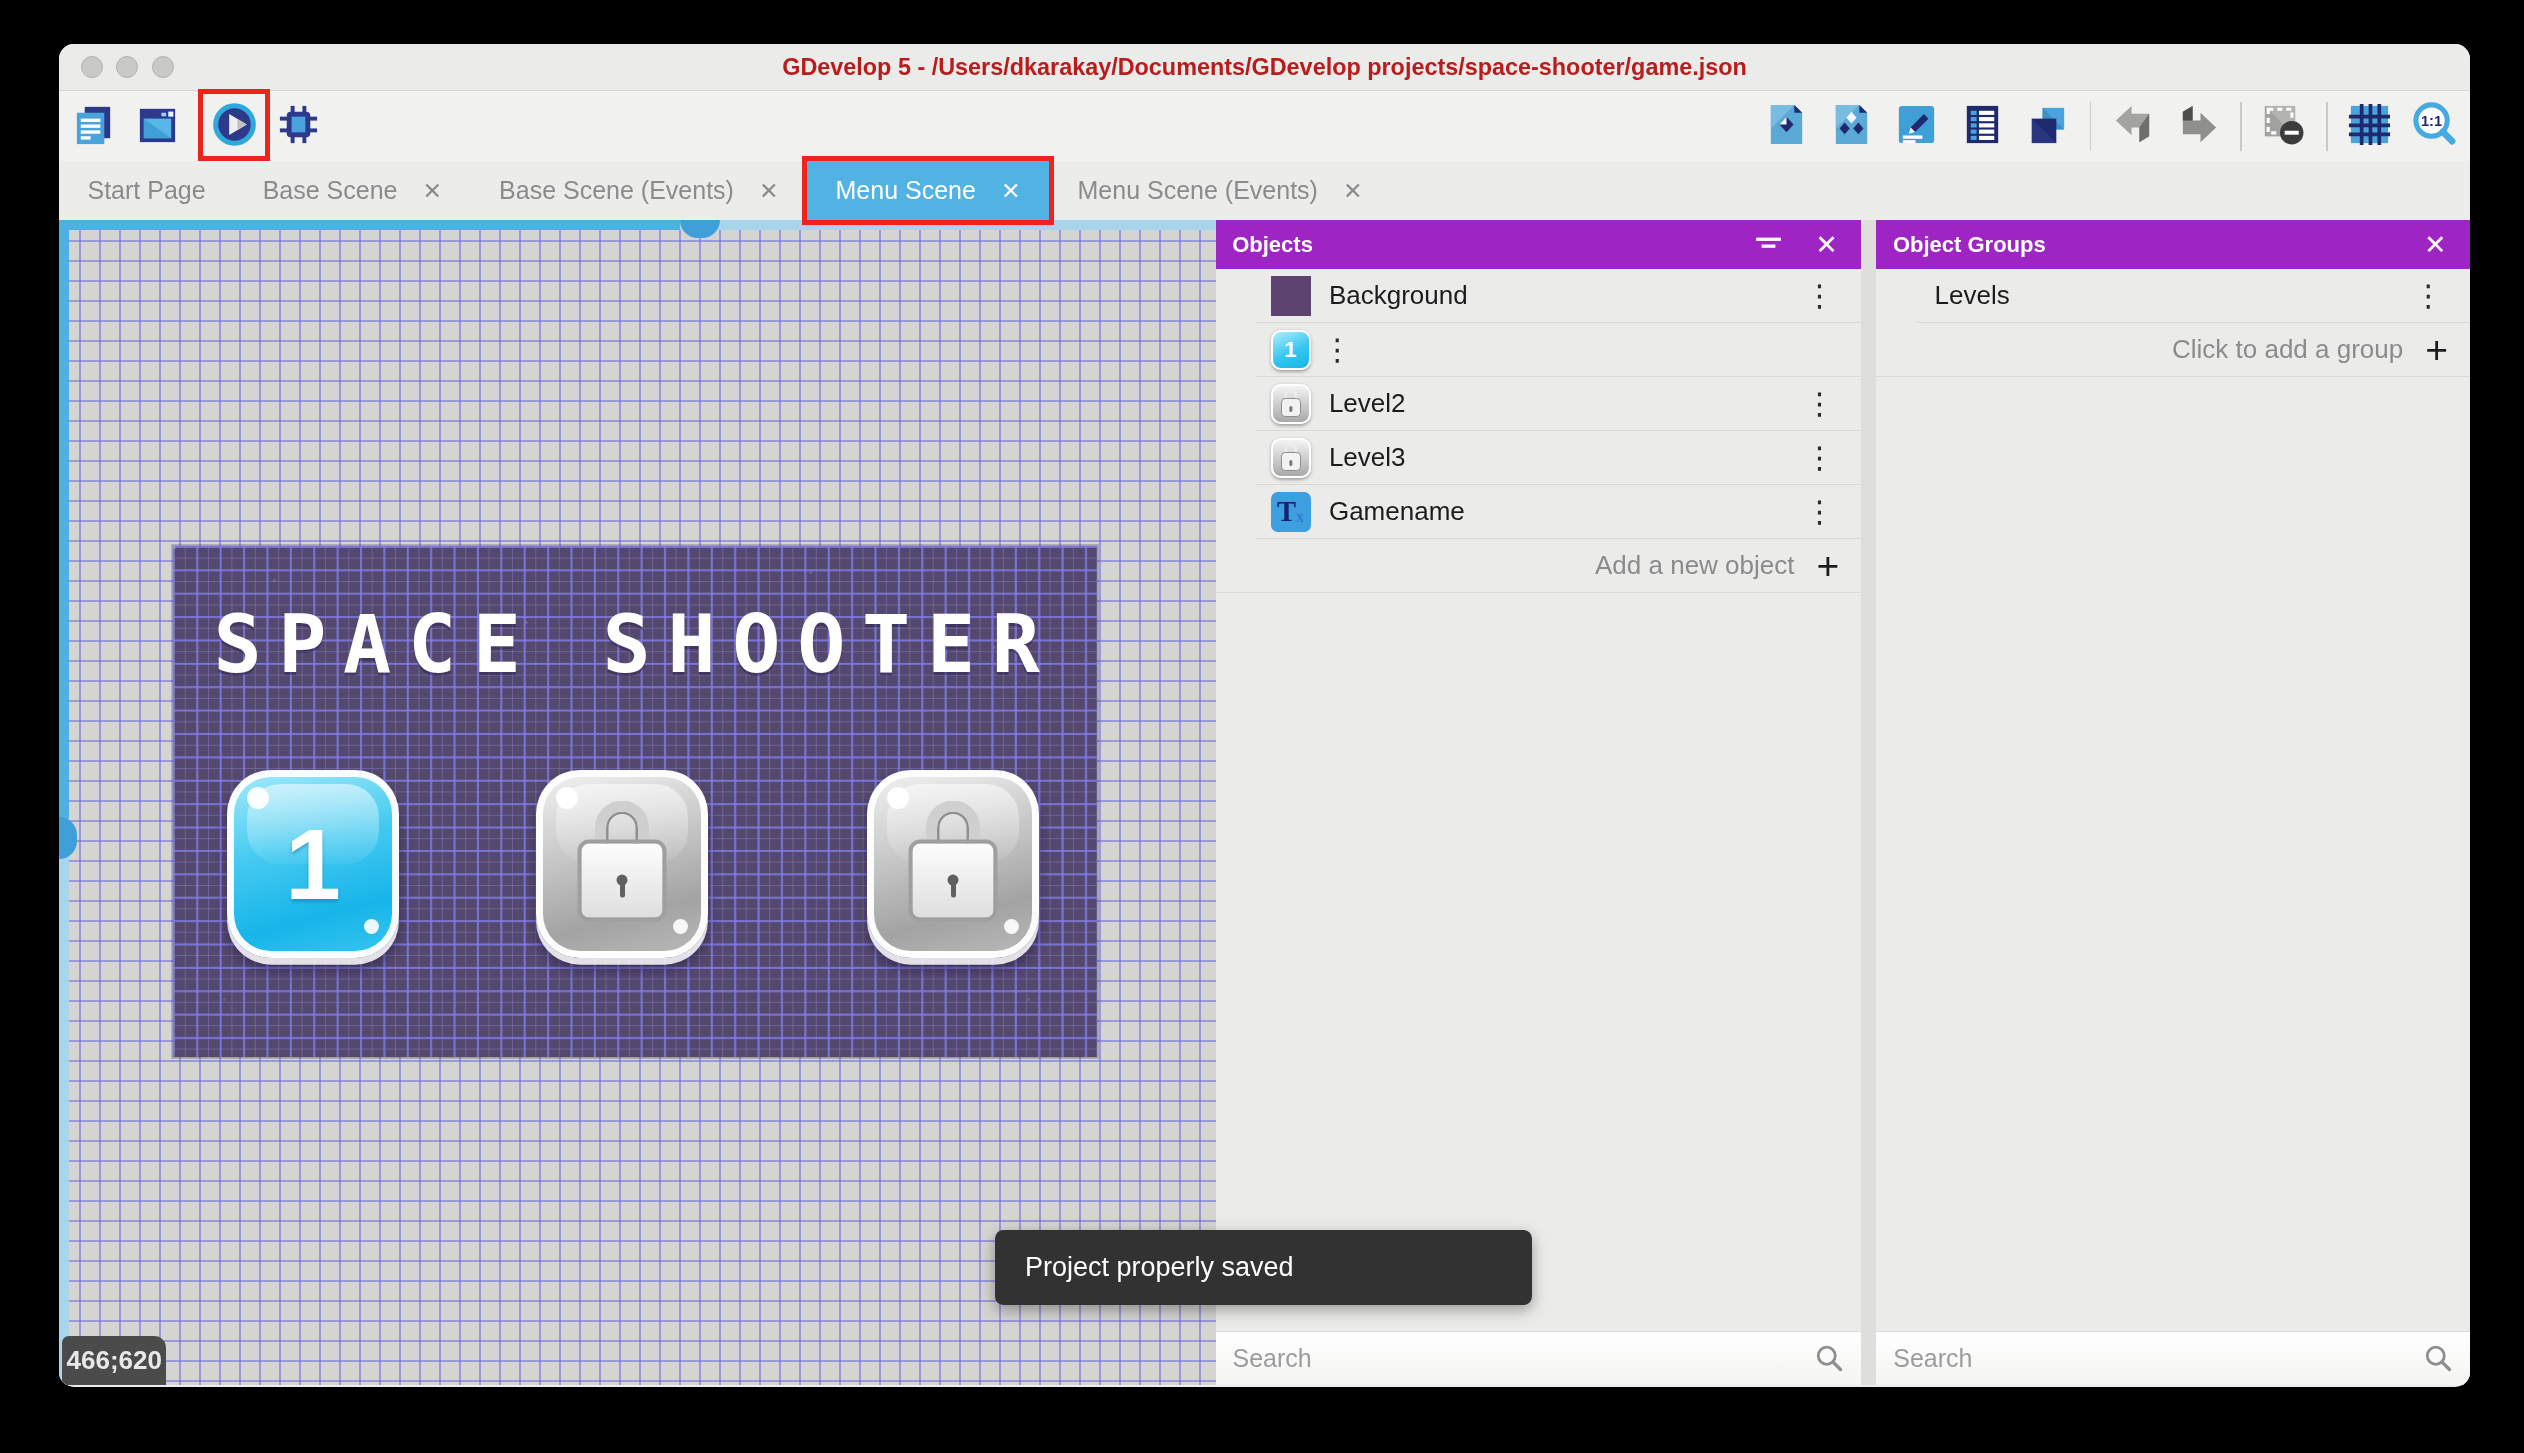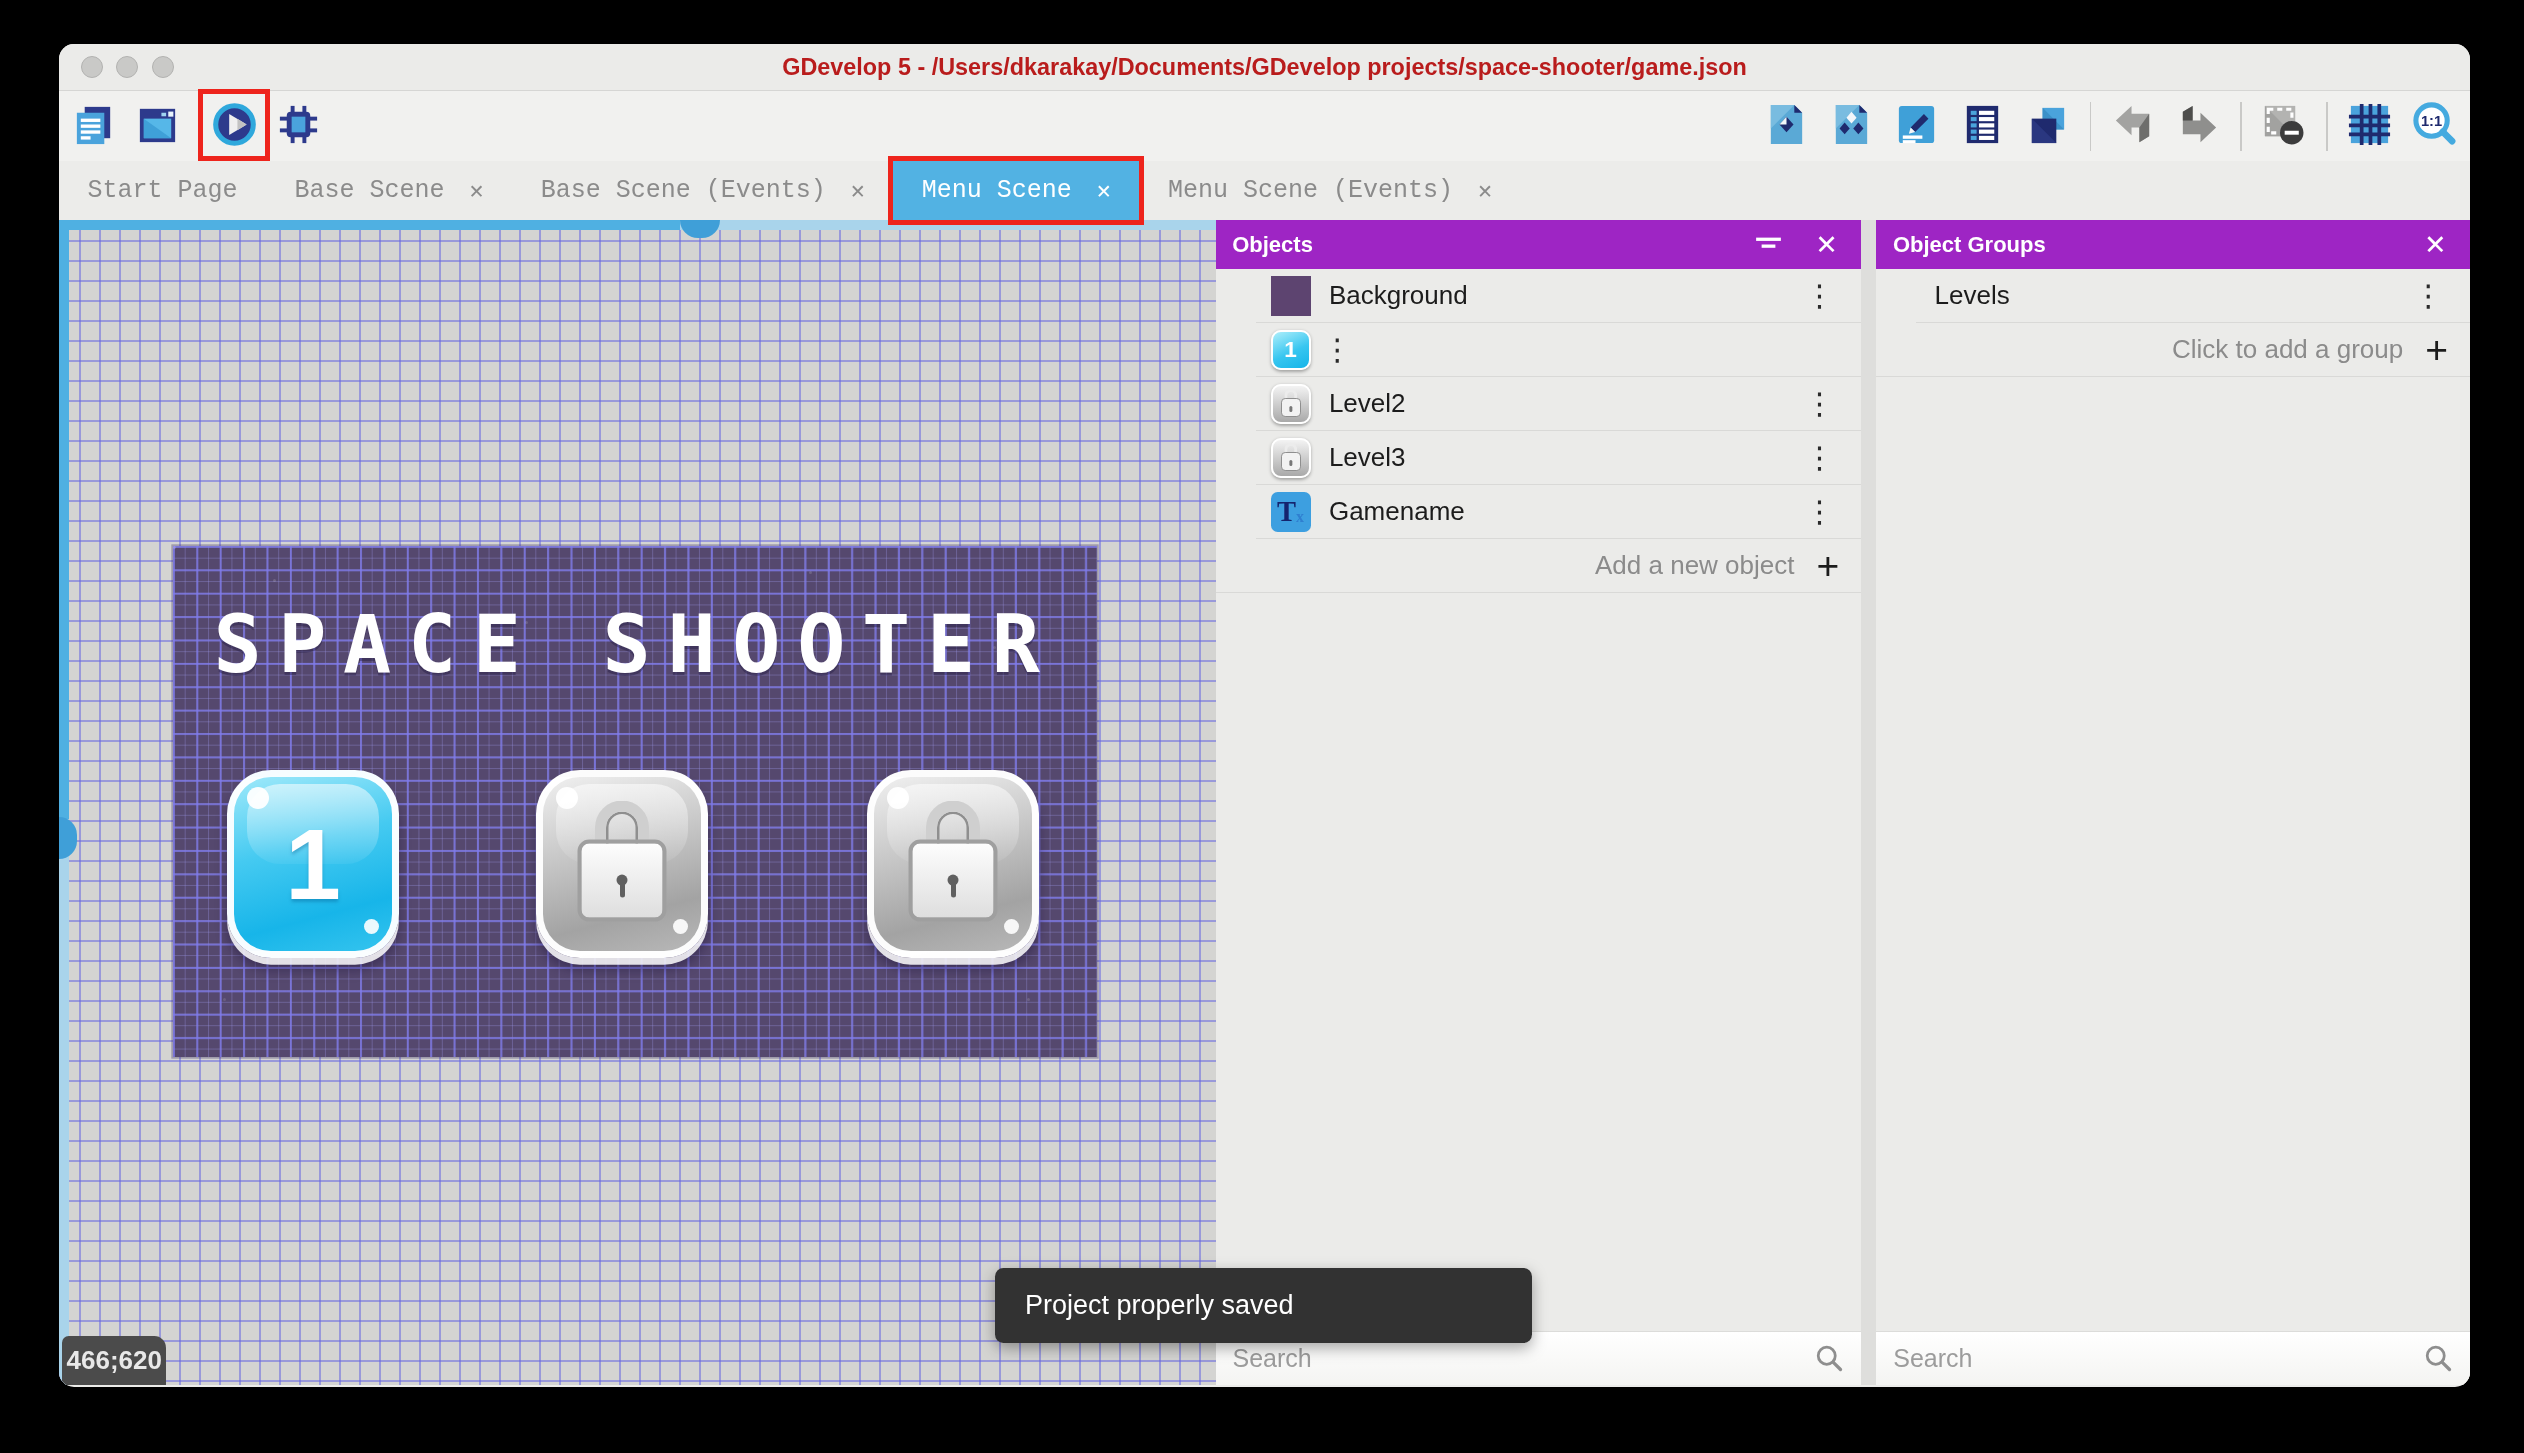--- a/index.html
+++ b/index.html
@@ -20,21 +20,21 @@
   .toolbar{position:relative;height:70px;background:#f1f1ef;}
   .tbtn{position:absolute;top:11.7px;width:47px;height:47px;display:flex;align-items:center;justify-content:center;cursor:pointer;}
   .tbtn svg{width:47px;height:47px;}
   .red-box{position:absolute;border:5.9px solid #ee241c;pointer-events:none;z-index:30;}
   .play-box{left:139px;top:-1.7px;width:72px;height:72px;}
   .tb-right{position:absolute;right:11.7px;top:11.7px;display:flex;align-items:center;gap:18.4px;height:47px;}
   .tb-right .tbtn{position:static;}
   .tb-sep{width:1.7px;height:49px;background:#c9c9c7;}
 
   
-  .tabs{height:59px;background:#ececea;display:flex;align-items:stretch;font-family:Liberation Mono, monospace;}
+  .tabs{height:59px;background:#ececea;display:flex;align-items:stretch;}
   .tab{display:flex;align-items:center;gap:25px;padding:0 28.5px;font-size:25px;color:#8b8b8b;cursor:pointer;}
   .tab .close{font-size:23.4px;color:#8b8b8b;cursor:pointer;}
   .tab.active{background:#52b2e3;color:#fff;outline:5px solid #ee241c;outline-offset:-0.8px;z-index:20;}
   .tab.active .close{color:#fff;}
 
   
   .content{display:flex;height:1165px;}
 
   
   .canvas{position:relative;width:1157px;height:100%;background-color:#d4d4d2;overflow:hidden;cursor:crosshair;
@@ -115,21 +115,21 @@
   .mini-lock .ms{position:absolute;left:50%;transform:translateX(-50%);top:0;width:13.4px;height:11px;
     border:3.3px solid #ececec;border-bottom:none;border-radius:6.7px 6.7px 0 0;}
   .mini-lock .mb{position:absolute;left:50%;transform:translateX(-50%);top:9.2px;width:20px;height:18.4px;
     background:#f2f2f2;border:1.3px solid #8f8f8f;border-radius:4.2px;}
   .mini-lock .mk{position:absolute;left:50%;top:16.7px;transform:translateX(-50%);width:3.3px;height:5.9px;background:#777;border-radius:1.7px;}
   .thumb-text{background:#3d9fe0;border-radius:6.7px;}
   .thumb-text .bigT{font-family:"Liberation Serif",serif;font-weight:bold;font-size:28.5px;color:#15246e;}
   .thumb-text .subx{font-family:"Liberation Serif",serif;font-weight:bold;font-size:16px;color:#2f7fd0;margin-top:10px;}
 
   
-  .toast{position:absolute;left:936px;top:1224px;width:537px;height:75px;background:#323232;border-radius:8.4px;
+  .toast{position:absolute;left:936px;top:1186px;width:537px;height:75px;background:#323232;border-radius:8.4px;
     display:flex;align-items:center;padding:0 30px;z-index:50;box-shadow:0 5px 15px rgba(0,0,0,.35);}
   .toast span{color:#fff;font-size:27px;}
 </style>
 </head>
 <body>
 
 <div class="screen">
   <div class="window">
 
     <div class="titlebar">

